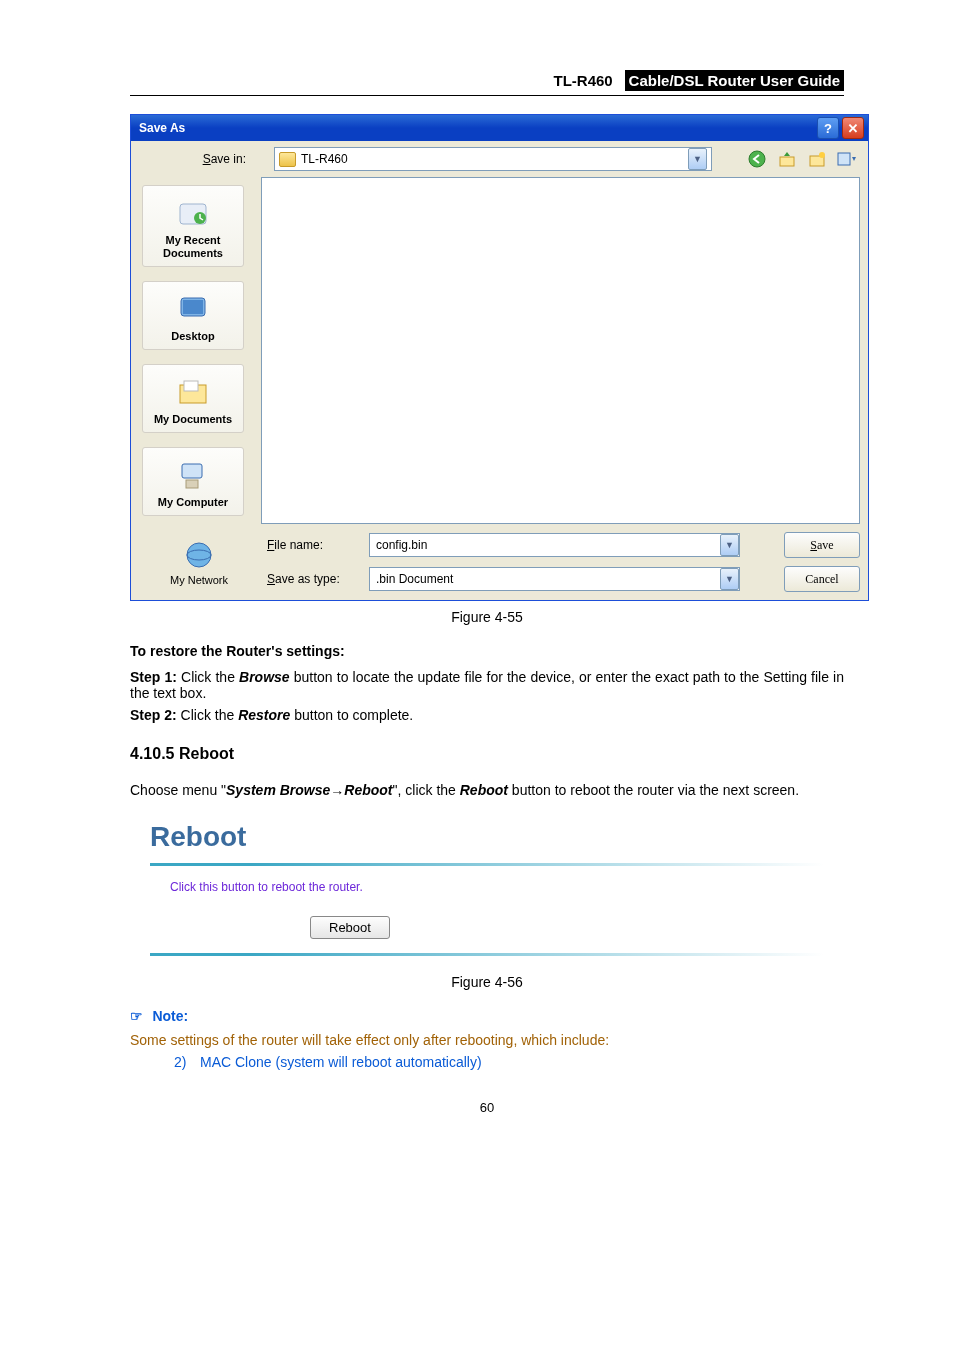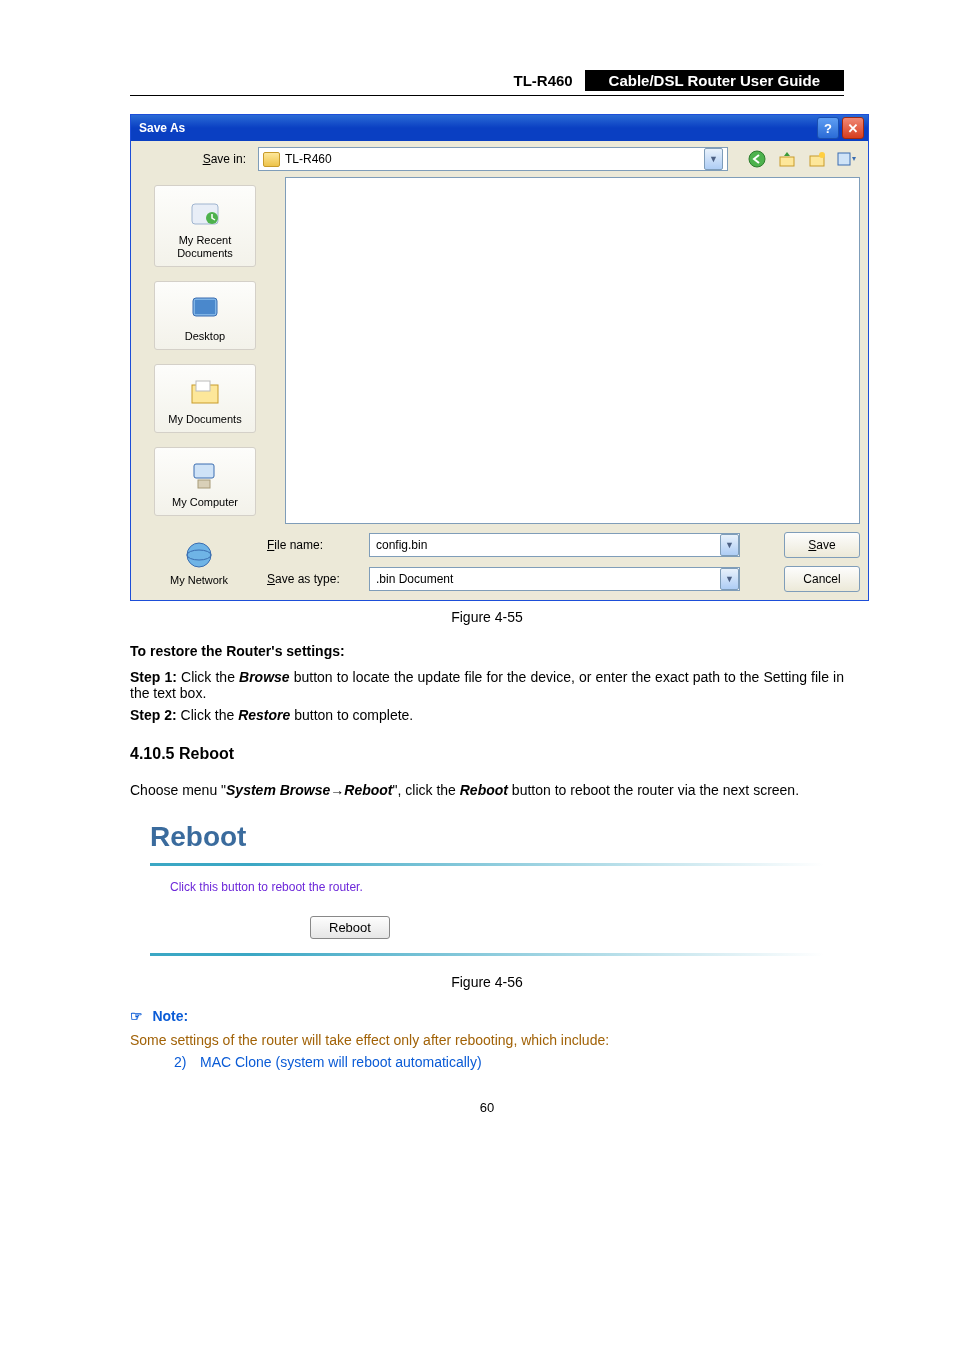--- a/index.html
+++ b/index.html
@@ -22,21 +22,21 @@
     font-weight: bold;
     font-size: 15px;
     display: inline-block;
     margin-right: 8px;
   }
   .guide-title {
     background: #000;
     color: #fff;
     font-weight: bold;
     font-size: 15px;
-    padding: 2px 24px;
+    padding: 2px 4px;
     display: inline-block;
   }
   .hr-top {
     border: none;
     border-top: 1.5px solid #000;
     margin: 0 0 18px 0;
   }
   
   .saveas {
     width: 737px;
@@ -67,21 +67,21 @@
     font-weight: bold;
     font-size: 13px;
     color: #fff;
   }
   .titlebar-help { background: linear-gradient(#5e9ef3,#2a6bd6); border:1px solid #1a4fb0;}
   .titlebar-close { background: linear-gradient(#f08875,#d63d1f); border:1px solid #a02a12;}
   .lookin-row {
     display: flex;
     align-items: center;
     padding: 6px 10px;
-    gap: 6px;
+    gap: 22px;
   }
   .lookin-label { width: 105px; text-align: right; padding-right: 6px; }
   .lookin-combo {
     flex: 1;
     height: 22px;
     background: #fff;
     border: 1px solid #7f9db9;
     display: flex;
     align-items: center;
     padding: 0 4px;
@@ -108,25 +108,26 @@
   }
   .ic-back { color:#3a9b3a; }
   .ic-up { color:#e6a23c; }
   .ic-new { color:#e6a23c; }
   .ic-views { color:#3a6db0; }
   .body-row { display: flex; }
   .places-bar {
     width: 120px;
     background: #ece9d8;
     border-right: none;
-    padding: 8px 14px;
+    padding: 8px 2px;
     display: flex;
     flex-direction: column;
     align-items: center;
     gap: 14px;
+    font-weight: bold;
   }
   .place {
     width: 100px;
     text-align: center;
     padding: 10px 0 6px 0;
     border: 1px solid #d4d0c8;
     border-radius: 3px;
     background: linear-gradient(#fdfdfb,#f3f2ea);
   }
   .place-icon {
@@ -166,20 +167,21 @@
   .xp-button {
     height: 24px;
     background: linear-gradient(#fdfdfd,#ece9d8);
     border: 1px solid #7f9db9;
     border-radius: 3px;
     display: flex; align-items: center; justify-content: center;
     font-size: 12px;
     margin-left: 6px;
     width: 74px;
     justify-self: end;
+    font-family: Liberation Serif, serif;
   }
   .underline-first::first-letter { text-decoration: underline; }
   .fig-caption { text-align: center; margin: 6px 0 18px 0; font-size: 14px;}
   .bold { font-weight: bold; font-style: italic; }
   .restore-heading { font-weight: bold; margin: 4px 0 10px 0; }
   .step { margin: 6px 0; text-align: justify; }
   .step-label { font-weight: bold; margin-top: 24px; }
   .section-heading { font-weight: bold; font-size: 16px; margin: 22px 0 14px 0; }
   .para { margin: 10px 0; line-height: 26px; text-align: justify;}
   

